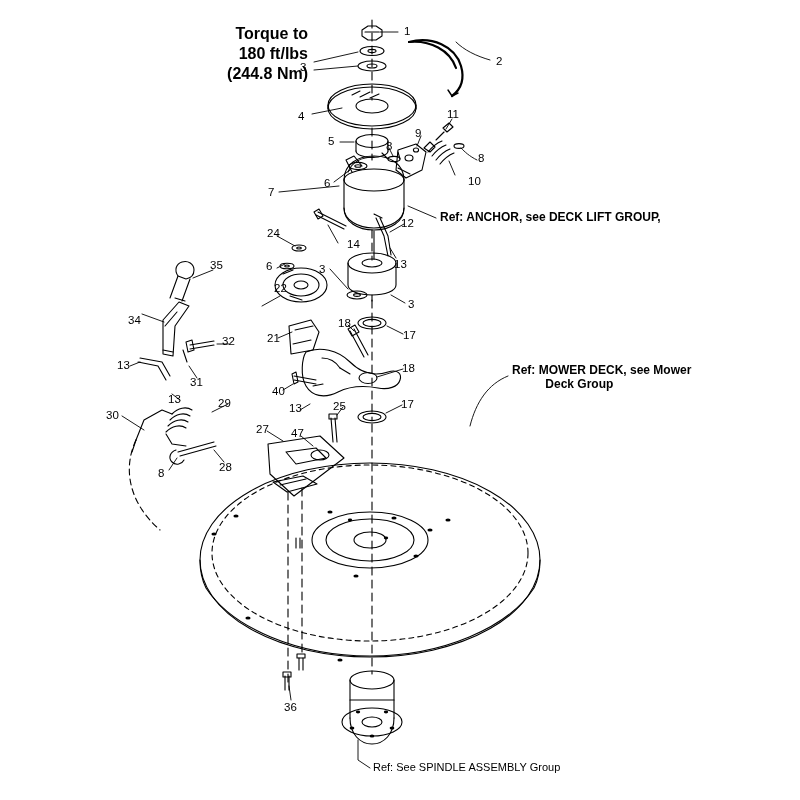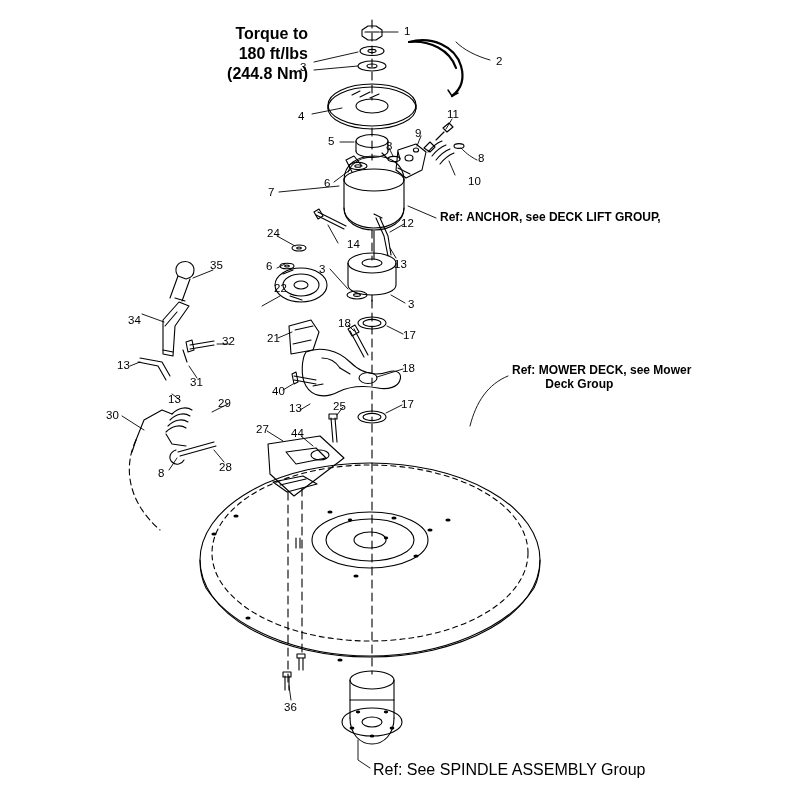--- a/index.html
+++ b/index.html
@@ -37,21 +37,21 @@
   .callout {
     font-size: 11.5px;
     font-weight: normal;
   }
   .ref-bold {
     font-size: 12px;
     font-weight: bold;
     text-align: left;
   }
   .ref-plain {
-    font-size: 16px;
+    font-size: 11px;
     font-weight: normal;
   }
   .torque {
     font-size: 16px;
     font-weight: bold;
     text-align: right;
     line-height: 1.25;
   }
 </style>
 </head>
@@ -400,21 +400,21 @@
   <div class="label callout" style="left:408px; top:298px;">3</div>
   <div class="label callout" style="left:403px; top:329px;">17</div>
   <div class="label callout" style="left:401px; top:398px;">17</div>
   <div class="label callout" style="left:338px; top:317px;">18</div>
   <div class="label callout" style="left:402px; top:362px;">18</div>
   <div class="label callout" style="left:272px; top:385px;">40</div>
   <div class="label callout" style="left:267px; top:332px;">21</div>
   <div class="label callout" style="left:249px; top:282px;margin-left:25px;">22</div>
   <div class="label callout" style="left:267px; top:227px;">24</div>
   <div class="label callout" style="left:333px; top:400px;">25</div>
-  <div class="label callout" style="left:291px; top:427px;">44</div>
+  <div class="label callout" style="left:291px; top:427px;">47</div>
   <div class="label callout" style="left:256px; top:423px;">27</div>
   <div class="label callout" style="left:219px; top:461px;">28</div>
   <div class="label callout" style="left:218px; top:397px;">29</div>
   <div class="label callout" style="left:106px; top:409px;">30</div>
   <div class="label callout" style="left:190px; top:376px;">31</div>
   <div class="label callout" style="left:222px; top:335px;">32</div>
   <div class="label callout" style="left:128px; top:306px;margin-top:8px;">34</div>
   <div class="label callout" style="left:210px; top:259px;">35</div>
   <div class="label callout" style="left:284px; top:701px;">36</div>
   <div class="label callout" style="left:266px; top:260px;">6</div>

